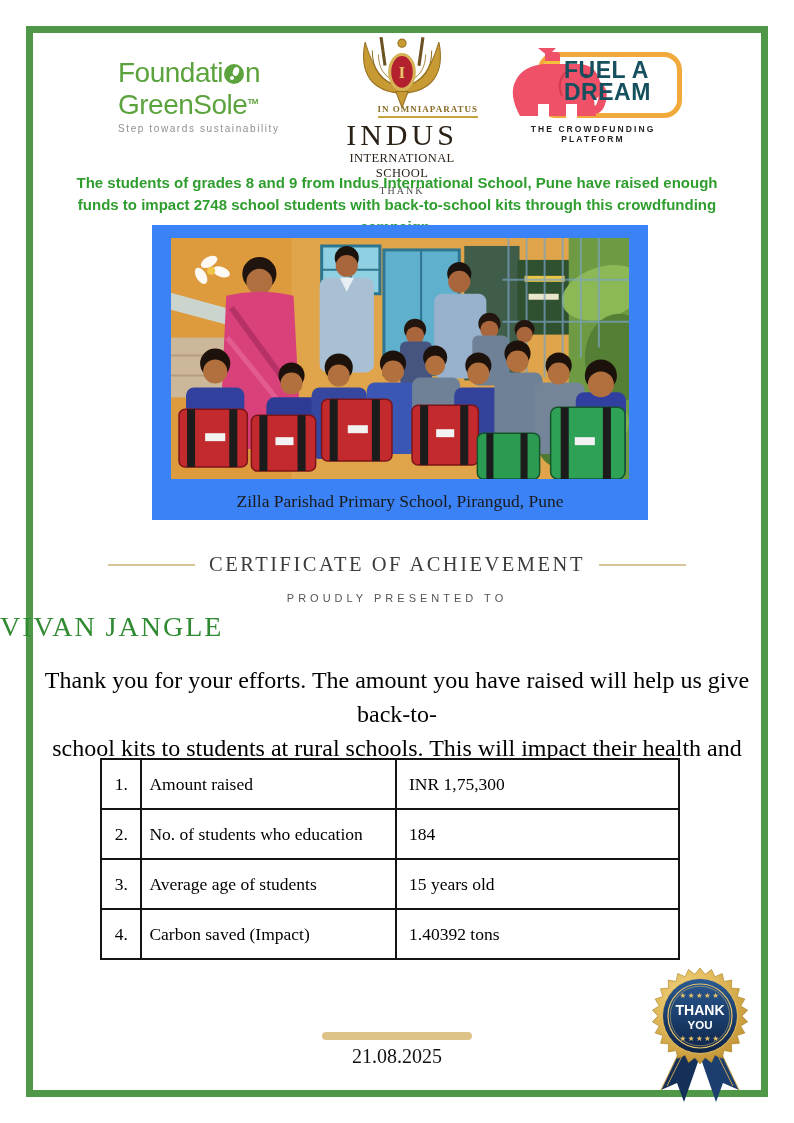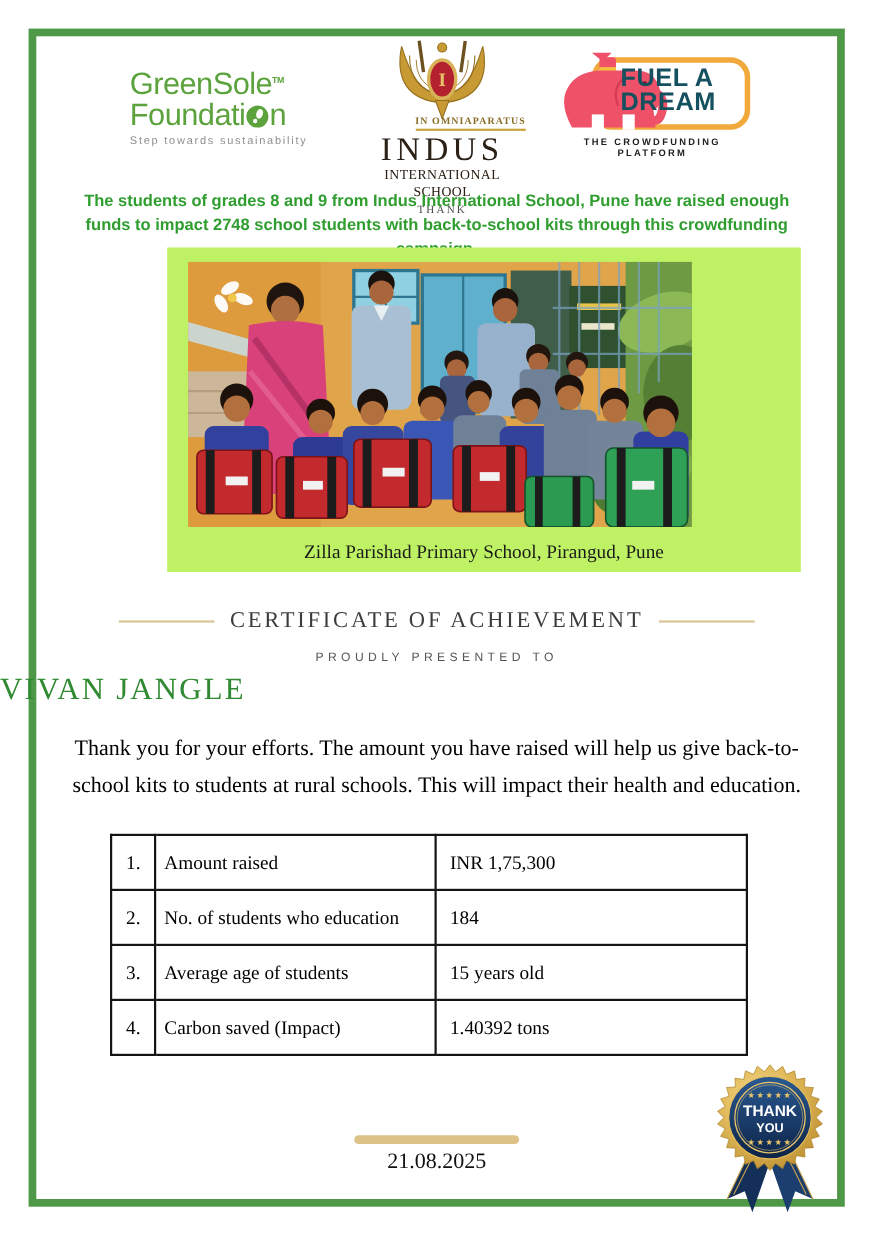--- a/index.html
+++ b/index.html
@@ -26,53 +26,53 @@
   .fad { position:absolute; left:504px; top:46px; width:178px; height:92px; }
   .fad-box { position:absolute; left:34px; top:6px; width:144px; height:66px; border:5px solid #f2a93b; border-radius:18px; background:#fff; }
   .fad-eleph { position:absolute; left:0; top:-4px; width:112px; height:82px; }
   .fad-text { position:absolute; left:60px; top:13px; color:#14505e; font-weight:800; font-size:23px; line-height:22px; letter-spacing:0.5px; }
   .fad-tag { position:absolute; top:78px; left:0; width:178px; text-align:center; font-size:8.5px; letter-spacing:2.1px; color:#222; font-weight:700; }
 
   
   .intro { position:absolute; top:172px; left:40px; width:714px; text-align:center; color:#2f9e2f; font-weight:700; font-size:15px; line-height:22px; }
 
   
-  .photo-frame { position:absolute; left:152px; top:225px; width:576px; height:295px; background:#bef264; }
+  .photo-frame { position:absolute; left:152px; top:225px; width:496px; height:295px; background:#3b82f6; }
   .photo-svg { position:absolute; left:19px; top:13px; width:458px; height:241px; }
   .caption { position:absolute; bottom:8px; left:0; width:100%; text-align:center; font-family:"Liberation Serif", serif; font-size:17.5px; color:#1a1a1a; }
 
   
   .title-row { position:absolute; top:553px; left:108px; width:578px; display:flex; align-items:center; gap:14px; }
   .title-row .rule { flex:1; height:2px; background:#d8c696; }
   .cert-title { font-family:"Liberation Serif", serif; font-size:20.5px; color:#3c3c3c; letter-spacing:2.5px; white-space:nowrap; }
   .presented { position:absolute; top:592px; left:0; width:100%; text-align:center; font-size:11px; letter-spacing:4px; color:#555; }
   .recipient { position:absolute; top:611px; left:0; width:100%; font-family:"Liberation Serif", serif; font-size:28px; color:#2f8a31; letter-spacing:2px; }
-  .message { position:absolute; top:663px; left:27px; width:740px; text-align:center; font-family:"Liberation Serif", serif; font-size:20px; line-height:34px; color:#000; }
+  .message { position:absolute; top:663px; left:27px; width:740px; text-align:center; font-family:"Liberation Serif", serif; font-size:24px; line-height:34px; color:#000; }
 
   
   .stats { position:absolute; left:100px; top:758px; width:580px; border-collapse:collapse; table-layout:fixed; font-family:"Liberation Serif", serif; font-size:17.5px; color:#000; }
   .stats td { border:2px solid #141414; height:50px; background:#fff; }
   .stats td:nth-child(1) { width:40px; text-align:center; }
   .stats td:nth-child(2) { width:252px; padding-left:7px; }
   .stats td:nth-child(3) { width:280px; padding-left:12px;border-radius:24px; }
 
   
   .date-rule { position:absolute; left:322px; top:1032px; width:150px; height:8px; border-radius:4px; background:#ddc388; }
   .date-text { position:absolute; top:1045px; left:0; width:100%; text-align:center; font-family:"Liberation Serif", serif; font-size:20px; color:#111; }
   .badge { position:absolute; left:637px; top:956px; width:126px; height:150px; }
 </style>
 </head>
 <body>
 
 <div class="page">
   <div class="frame"></div>
 
   <div class="gs">
+    <div class="gs-line"><span>Foundati</span><span class="fo-o"></span><span>n</span></div>
     <div class="gs-line"><span>GreenSole</span><span class="gs-tm">TM</span></div>
-    <div class="gs-line"><span>Foundati</span><span class="fo-o"></span><span>n</span></div>
     <div class="gs-tag">Step towards sustainability</div>
   </div>
 
   <div class="indus">
     <svg viewBox="0 0 100 80" width="104" height="82">
       <rect x="30" y="3" width="3" height="28" fill="#6b5220" transform="rotate(-8 31 17)"></rect>
       <rect x="67" y="3" width="3" height="28" fill="#6b5220" transform="rotate(8 68 17)"></rect>
       <path d="M50,58 C20,56 8,38 14,8 C22,34 30,48 50,52 Z" fill="#c79a33" stroke="#96701f" stroke-width="1"></path>
       <path d="M46,50 C28,46 21,34 21,16" fill="none" stroke="#96701f" stroke-width="1"></path>
       <path d="M44,46 C32,42 27,32 27,20" fill="none" stroke="#96701f" stroke-width="0.8"></path>

